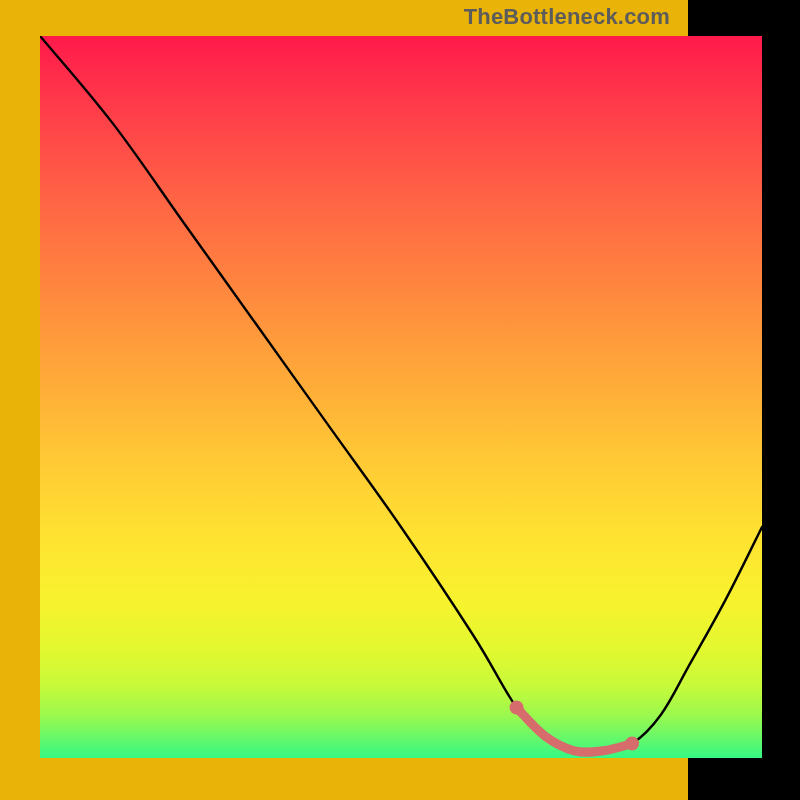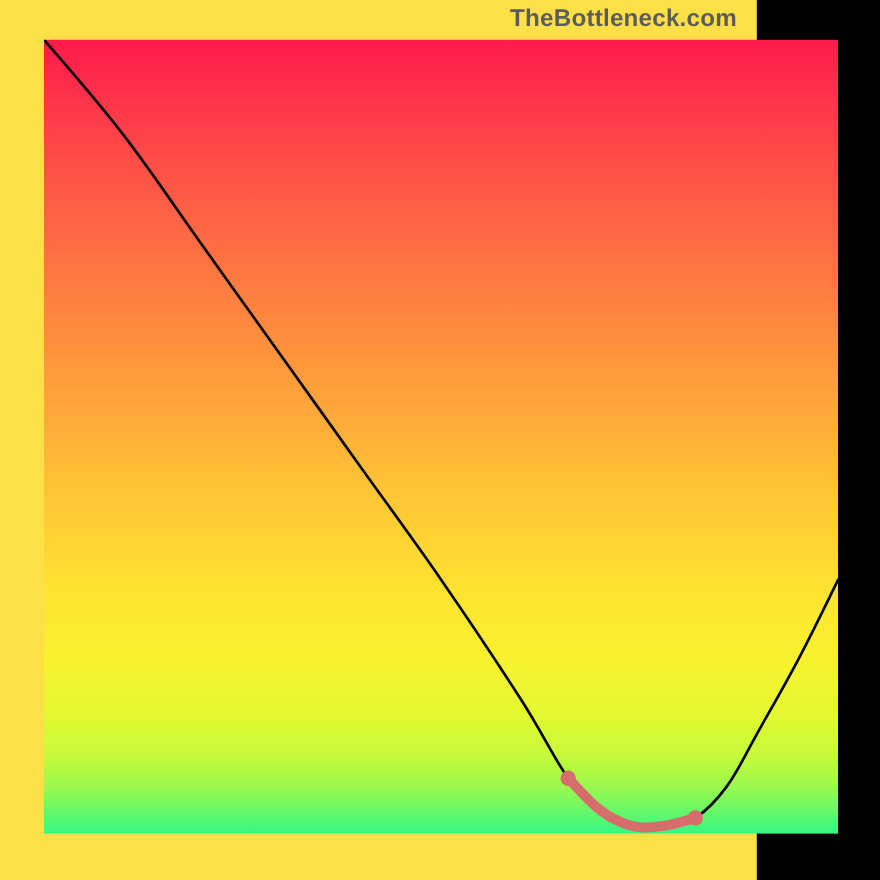--- a/index.html
+++ b/index.html
@@ -7,21 +7,21 @@
     padding: 0;
     width: 800px;
     height: 800px;
     background: #000;
     font-family: Arial, Helvetica, sans-serif;
     overflow: hidden;
   }
   .frame {
     width: 688px;
     height: 800px;
-    background: #fde047;
+    background: #eab308;
     position: relative;
   }
   .attribution {
     position: absolute;
     top: 4px;
     right: 18px;
     color: #5c5c5c;
     font-size: 22px;
     font-weight: 600;
     letter-spacing: 0.2px;

